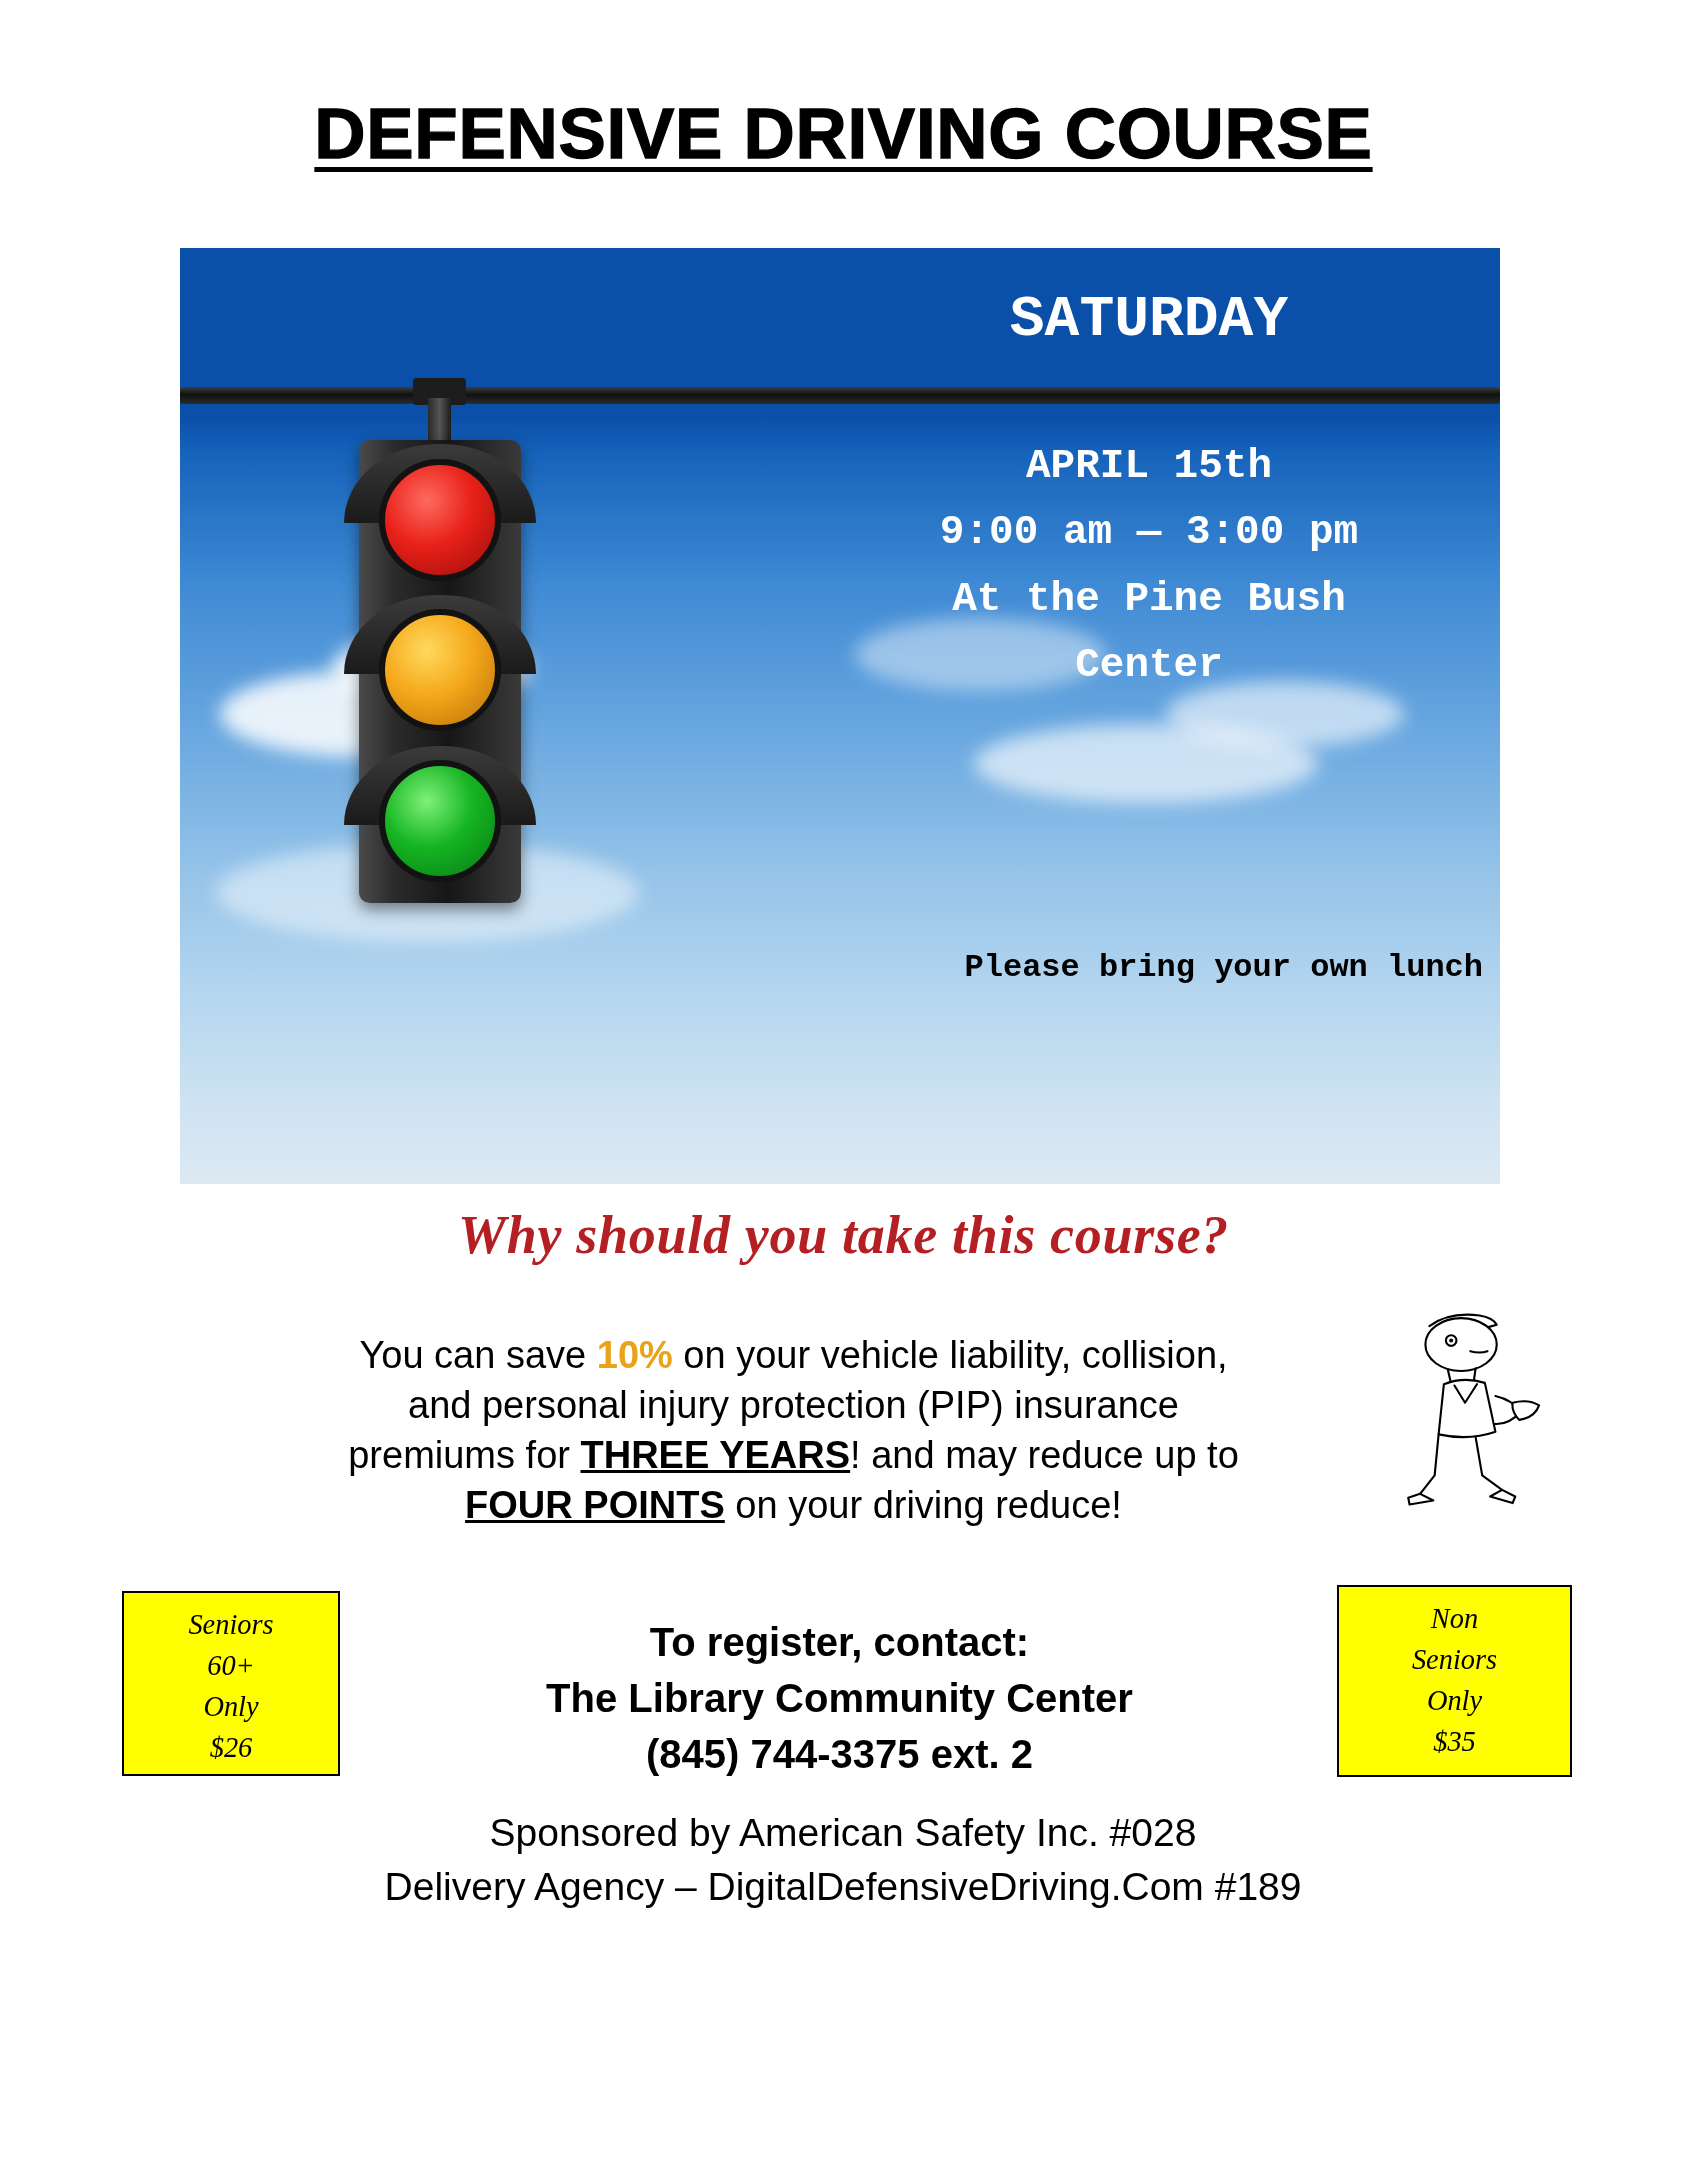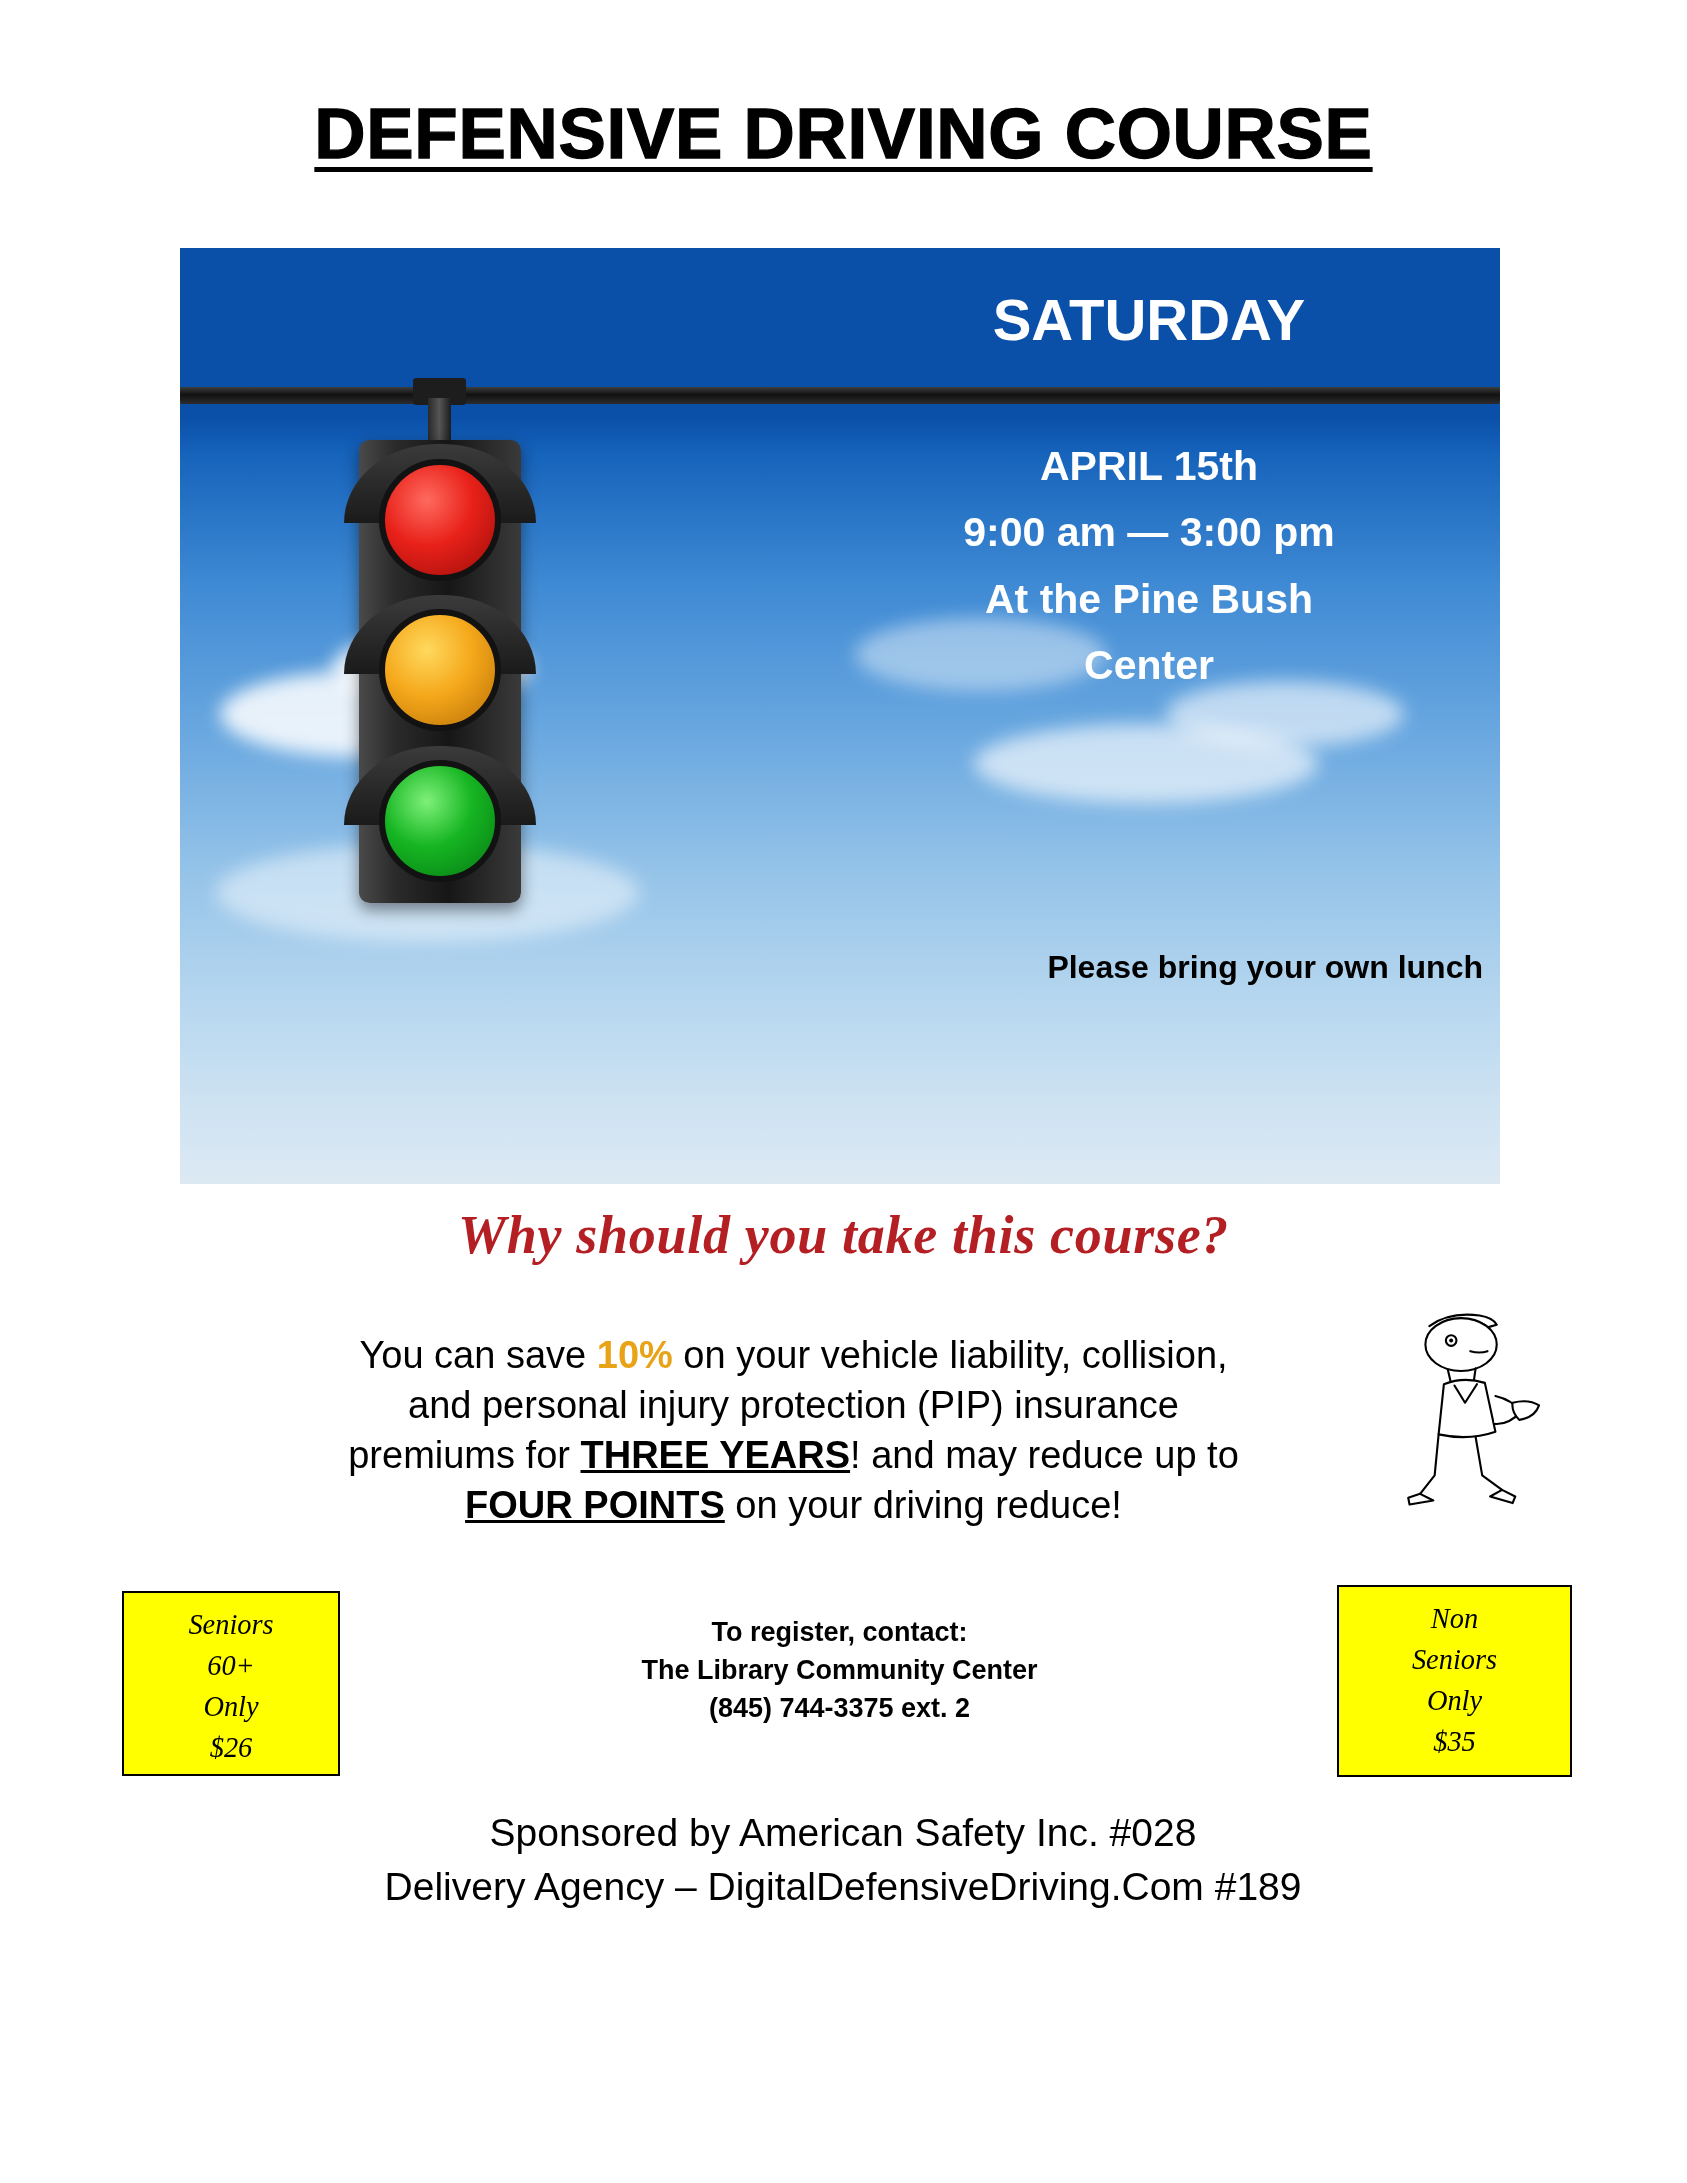--- a/index.html
+++ b/index.html
@@ -36,20 +36,21 @@
     left: 180px;
     top: 248px;
     width: 1320px;
     height: 936px;
     overflow: hidden;
     background: linear-gradient(to bottom,
         #0a4fa8 0%, #0a4fa8 18%,
         #1663bb 22%, #3f8ad4 36%,
         #6aa8e0 52%, #93c2e8 66%,
         #b5d6ef 80%, #cfe3f2 92%, #dce9f3 100%);
+    font-family: Liberation Mono, monospace;
   }
   
   .cloud {
     position: absolute;
     background: rgba(255,255,255,0.85);
     border-radius: 50%;
     filter: blur(9.3px);
   }
   .c1 { width: 284px; height: 86px; left: 40px;  top: 423px; }
   .c2 { width: 198px; height: 73px; left: 152px; top: 384px; }
@@ -203,21 +204,21 @@
   .price-left  { left: 122px;  top: 1591px; width: 218px; height: 185px; }
   .price-right { left: 1317px; top: 1585px; width: 235px; height: 192px; margin-left: 20px; }
 
   
   .register {
     position: absolute;
     left: 370px;
     top: 1614px;
     width: 939px;
     text-align: center;
-    font-size: 27px;
+    font-size: 40px;
     line-height: 1.4;
     font-weight: bold;
   }
   .sponsor {
     position: absolute;
     left: 198px;
     top: 1806px;
     width: 1290px;
     text-align: center;
     font-size: 39px;

